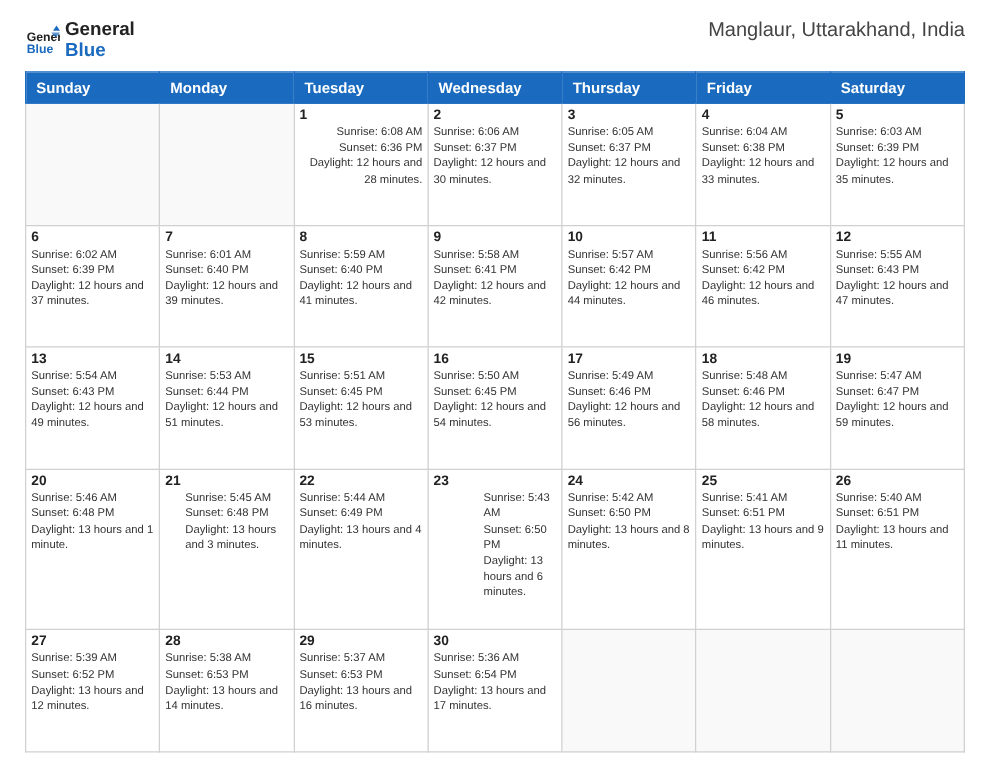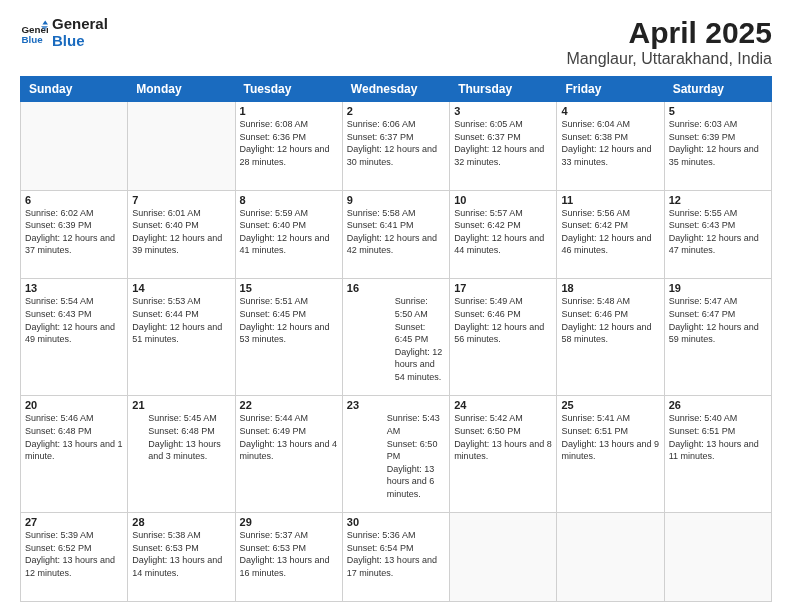--- a/index.html
+++ b/index.html
@@ -94,21 +94,20 @@
         <text x="2" y="34" font-size="14" font-weight="bold" fill="#1a6bbf">Blue</text>
         <polygon points="32,8 40,8 36,2" fill="#1a6bbf"></polygon>
         <polygon points="30,10 40,10 35,16" fill="#1a6bbf" opacity="0.7"></polygon>
       </svg>
       <div style="display:flex;flex-direction:column;line-height:1.1;">
         <span style="font-size:15px;font-weight:bold;color:#222;">General</span>
         <span style="font-size:15px;font-weight:bold;color:#1a6bbf;">Blue</span>
       </div>
     </div>
     <div class="title-section">
-      <div class="main-title">April 2025</div>
       <div class="subtitle">Manglaur, Uttarakhand, India</div>
     </div>
   </div>
 
   <table class="calendar">
     <thead>
       <tr>
         <th>Sunday</th>
         <th>Monday</th>
         <th>Tuesday</th>
@@ -117,21 +116,21 @@
         <th>Friday</th>
         <th>Saturday</th>
       </tr>
     </thead>
     <tbody id="calendar-body">
     <tr>
           <td class="empty"></td>
           <td class="empty"></td>
           <td>
             <div class="day-number">1</div>
-            <div class="day-info" style="white-space: pre-line;">Sunrise: 6:08 AM
+            <div class="day-info" style="white-space: pre-line; text-align: right;">Sunrise: 6:08 AM
 Sunset: 6:36 PM
 Daylight: 12 hours and 28 minutes.</div>
           </td>
           <td>
             <div class="day-number">2</div>
             <div class="day-info" style="white-space: pre-line;">Sunrise: 6:06 AM
 Sunset: 6:37 PM
 Daylight: 12 hours and 30 minutes.</div>
           </td>
           <td>
@@ -211,21 +210,21 @@
 Daylight: 12 hours and 51 minutes.</div>
           </td>
           <td>
             <div class="day-number">15</div>
             <div class="day-info" style="white-space: pre-line;">Sunrise: 5:51 AM
 Sunset: 6:45 PM
 Daylight: 12 hours and 53 minutes.</div>
           </td>
           <td>
             <div class="day-number">16</div>
-            <div class="day-info" style="white-space: pre-line; margin-left: 48px;">Sunrise: 5:50 AM
+            <div class="day-info" style="white-space: pre-line;">Sunrise: 5:50 AM
 Sunset: 6:45 PM
 Daylight: 12 hours and 54 minutes.</div>
           </td>
           <td>
             <div class="day-number">17</div>
             <div class="day-info" style="white-space: pre-line;">Sunrise: 5:49 AM
 Sunset: 6:46 PM
 Daylight: 12 hours and 56 minutes.</div>
           </td>
           <td>

